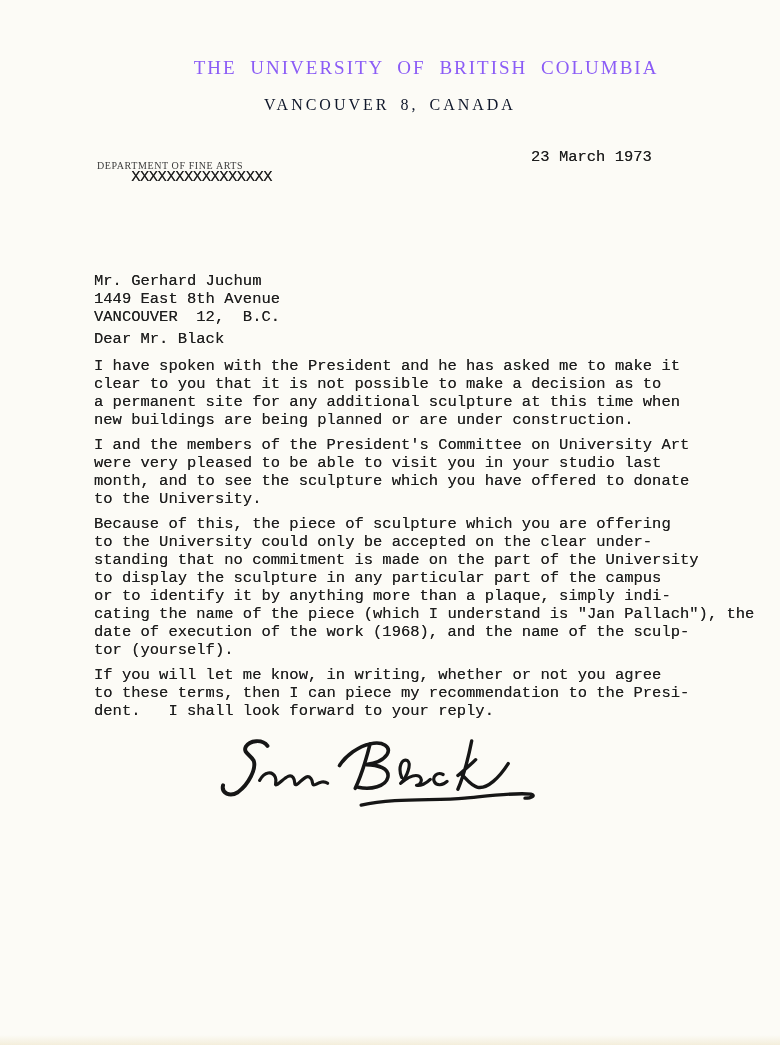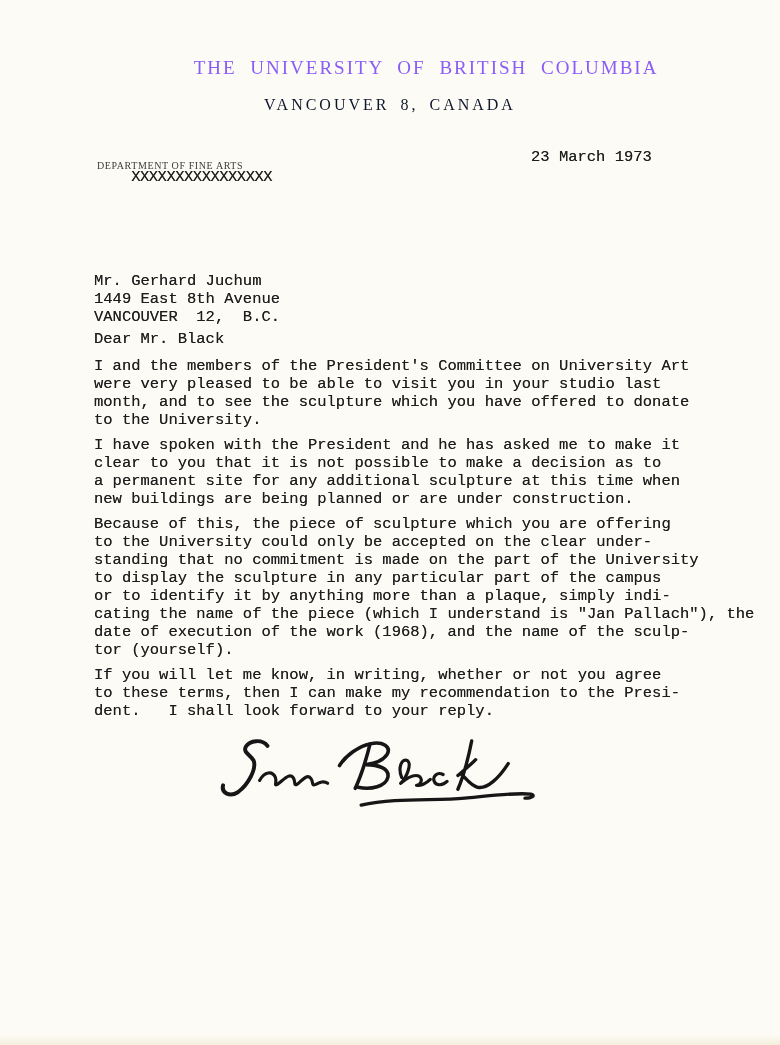--- a/index.html
+++ b/index.html
@@ -81,38 +81,38 @@
 
   <div class="tw date">23 March 1973</div>
 
   <div class="tw address">Mr. Gerhard Juchum
 1449 East 8th Avenue
 VANCOUVER  12,  B.C.</div>
 
   <div class="tw salutation">Dear Mr. Black</div>
 
   <div class="body-block">
+    <p class="tw">I have spoken with the President and he has asked me to make it
+clear to you that it is not possible to make a decision as to
+a permanent site for any additional sculpture at this time when
+new buildings are being planned or are under construction.</p>
     <p class="tw">I and the members of the President's Committee on University Art
 were very pleased to be able to visit you in your studio last
 month, and to see the sculpture which you have offered to donate
 to the University.</p>
-    <p class="tw">I have spoken with the President and he has asked me to make it
-clear to you that it is not possible to make a decision as to
-a permanent site for any additional sculpture at this time when
-new buildings are being planned or are under construction.</p>
     <p class="tw">Because of this, the piece of sculpture which you are offering
 to the University could only be accepted on the clear under-
 standing that no commitment is made on the part of the University
 to display the sculpture in any particular part of the campus
 or to identify it by anything more than a plaque, simply indi-
 cating the name of the piece (which I understand is "Jan Pallach"), the
 date of execution of the work (1968), and the name of the sculp-
 tor (yourself).</p>
     <p class="tw">If you will let me know, in writing, whether or not you agree
-to these terms, then I can make my recommendation to the Presi-
+to these terms, then I can piece my recommendation to the Presi-
 dent.   I shall look forward to your reply.</p>
   </div>
 
   <svg class="signature" viewBox="0 0 330 75" xmlns="http://www.w3.org/2000/svg" role="img" aria-label="Sam Black">
     <g stroke="#161616" fill="none" stroke-linecap="round" stroke-linejoin="round">
 
       <path d="M55,10 C50,3 37,4 33,11 C30,17 38,19 41,25 C44,33 36,49 25,57 C17,62 8,58 10,50" stroke-width="4"></path>
 
       <path d="M47,45 C52,36 60,35 63,42 C65,47 61,51 65,49 C71,45 77,37 81,42 C84,46 81,51 85,49 C90,45 95,38 99,43 C102,47 99,51 104,49 C108,47 112,45 116,48" stroke-width="3.2"></path>
 

